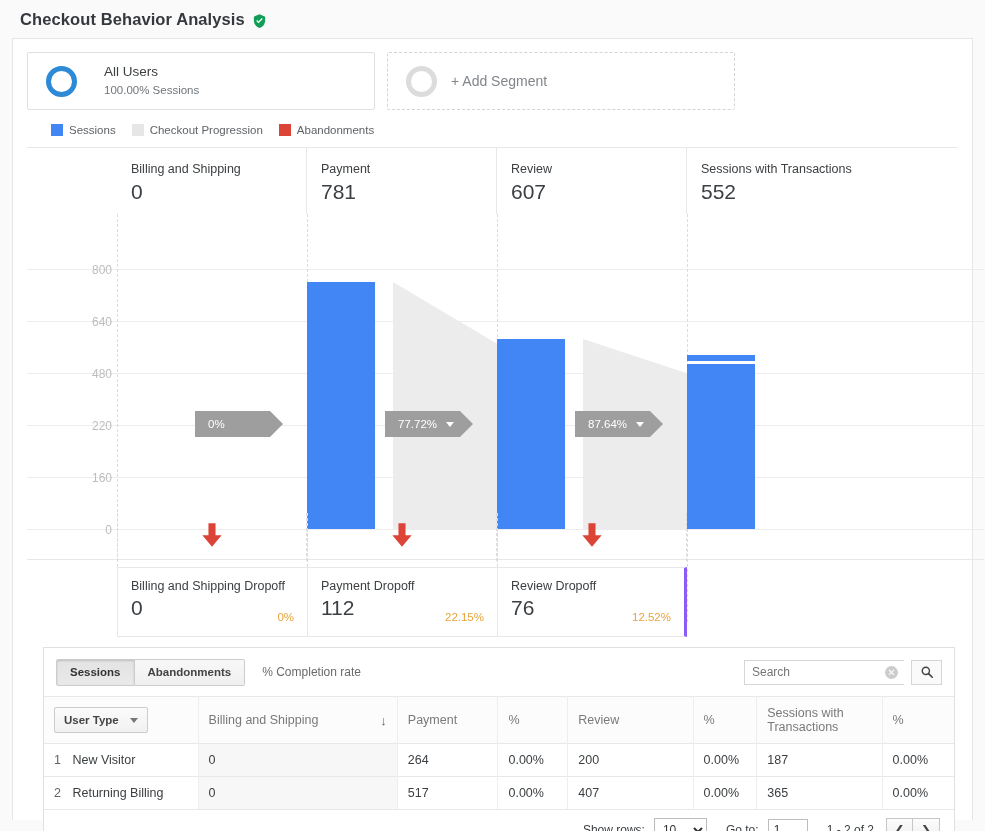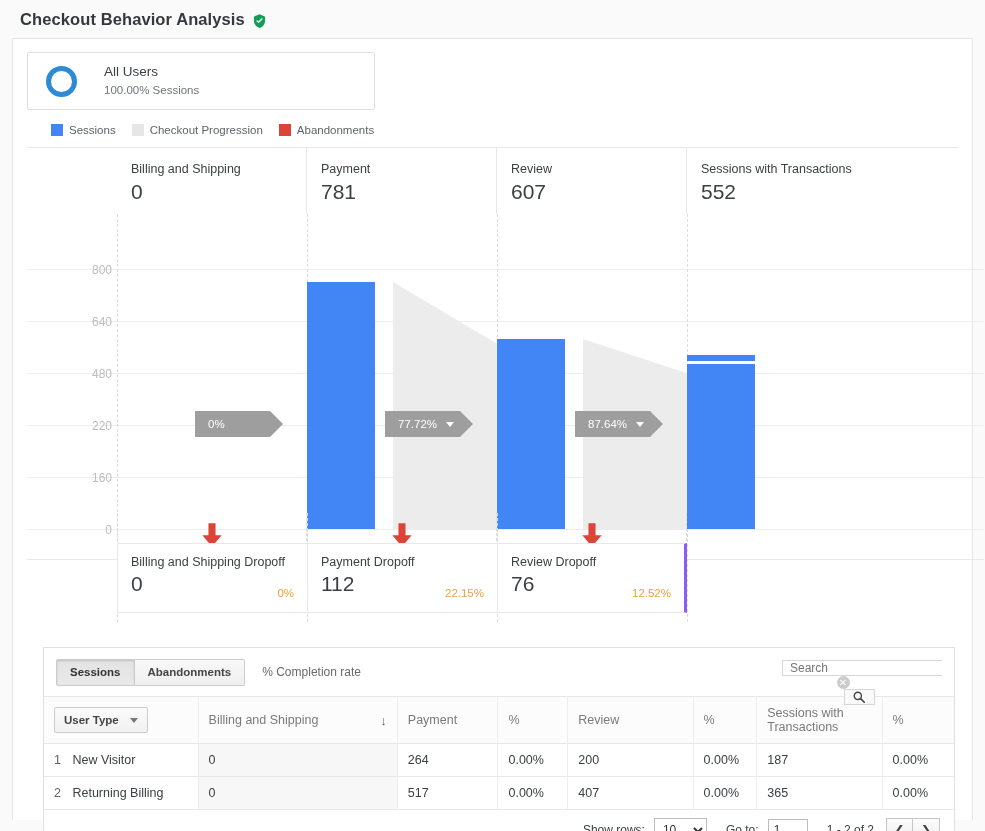--- a/index.html
+++ b/index.html
@@ -190,21 +190,21 @@
   .dropoff-arrowcell {
     width: 190px;
     border-left: 1px dashed #dcdcdc;
     border-right: 1px dashed #dcdcdc;
     display: flex;
     justify-content: center;
     padding-top: 6px;
   }
   .dropoff-cards {
     position: absolute;
-    left: 104px; top: 504px;
+    left: 104px; top: 528px;
     width: 580px; height: 70px;
     display: flex;
   }
   .dropoff-card {
     width: 190px;
     border: 1px solid #e8e8e8;
     border-right: none;
     padding: 11px 13px 0 13px;
     background: #fff;
     position: relative;
@@ -256,21 +256,20 @@
   .completion-rate {
     margin-left: 17px;
     font-size: 12px;
     color: #6a6a6a;
   }
   .searchbox {
     margin-left: auto;
     display: flex;
     align-items: center;
     height: 25px;
-    flex-direction: column;
   }
   .search-input {
     width: 160px; height: 25px;
     border: 1px solid #d6d6d6;
     border-right: none;
     padding: 0 22px 0 7px;
     font-size: 12px;
     color: #777;
     font-family: "Liberation Sans", sans-serif;
     outline: none;
@@ -394,20 +393,24 @@
 
   <div class="card">
 
     <div class="segments">
       <div class="segment-pill">
         <div class="ring"></div>
         <div class="seg-text">
           <div class="seg-name">All Users</div>
           <div class="seg-sub">100.00% Sessions</div>
         </div>
+      </div>
+      <div class="segment-pill dashed">
+        <div class="ring grey"></div>
+        <div class="add-seg-label">+ Add Segment</div>
       </div>
     </div>
 
     <div class="legend">
       <div class="legend-item">
         <span class="swatch" style="background:#4285f4"></span>
         <span class="legend-label">Sessions</span>
       </div>
       <div class="legend-item">
         <span class="swatch" style="background:#e6e6e6"></span>

